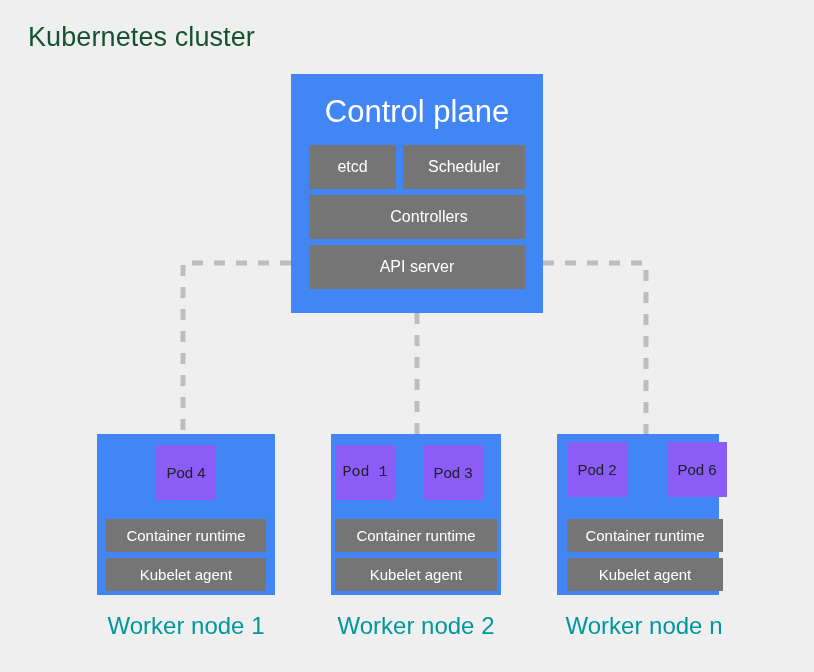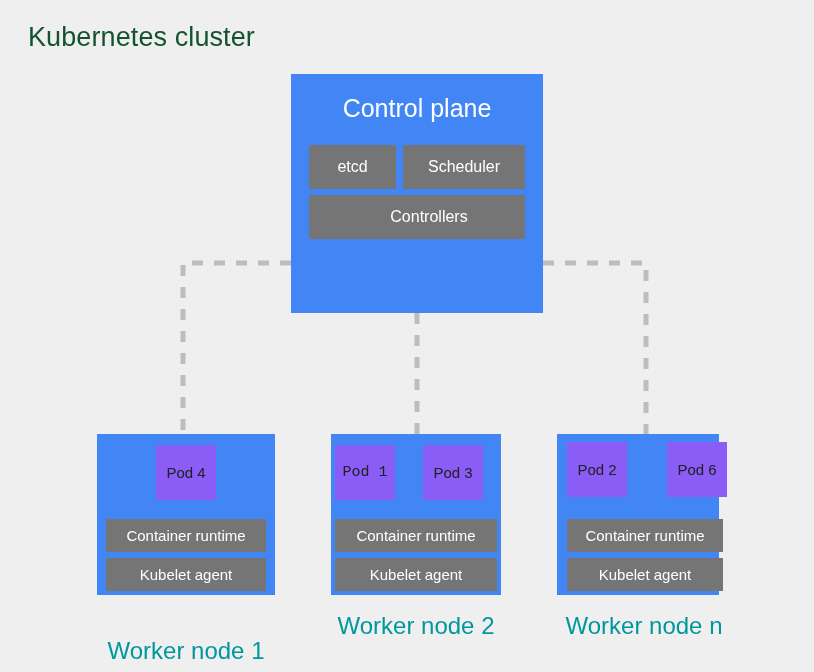--- a/index.html
+++ b/index.html
@@ -51,21 +51,21 @@
     background: #4285f4;
     box-sizing: border-box;
   }
   .control-plane-title {
     position: absolute;
     left: 0;
     top: 20px;
     width: 252px;
     text-align: center;
     color: #ffffff;
-    font-size: 25px;
+    font-size: 31px;
     white-space: nowrap;
   }
   .cp-box {
     position: absolute;
     background: #757575;
     color: #ffffff;
     display: flex;
     align-items: center;
     justify-content: center;
     font-size: 16px;
@@ -128,21 +128,21 @@
   .node-n .node-box { left: 10px; width: 156px; }
 
   .node-label {
     position: absolute;
     top: 612px;
     color: #00979d;
     font-size: 24px;
     text-align: center;
     white-space: nowrap;
   }
-  .label-1 { left: 97px;  width: 178px; margin-top: 25px; }
+  .label-1 { left: 97px;  width: 178px; }
   .label-2 { left: 331px; width: 170px; }
   .label-n { left: 557px; width: 174px; }
 </style>
 </head>
 <body>
 
 <div id="canvas">
 
   <div class="page-title">Kubernetes cluster</div>
 
@@ -155,20 +155,21 @@
 
       <path d="M 417 313 L 417 434"></path>
     </g>
   </svg>
 
   <div class="control-plane">
     <div class="control-plane-title">Control plane</div>
     <div class="cp-box cp-etcd">etcd</div>
     <div class="cp-box cp-scheduler">Scheduler</div>
     <div class="cp-box cp-ctrl">Controllers</div>
+    <div class="cp-box cp-api">API server</div>
   </div>
 
   <div class="node node-1">
     <div class="pod n1-pod4">Pod 4</div>
     <div class="node-box nb-runtime">Container runtime</div>
     <div class="node-box nb-kubelet">Kubelet agent</div>
   </div>
   <div class="node-label label-1">Worker node 1</div>
 
   <div class="node node-2">

